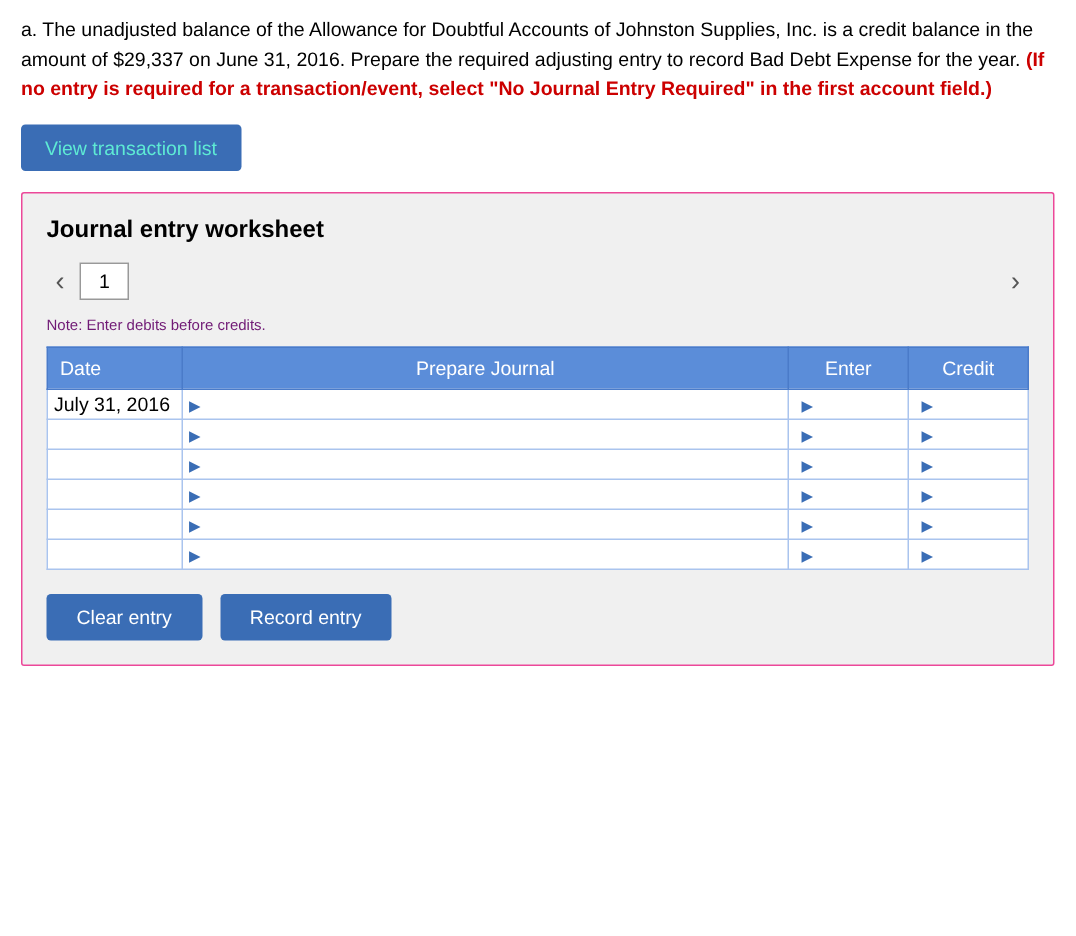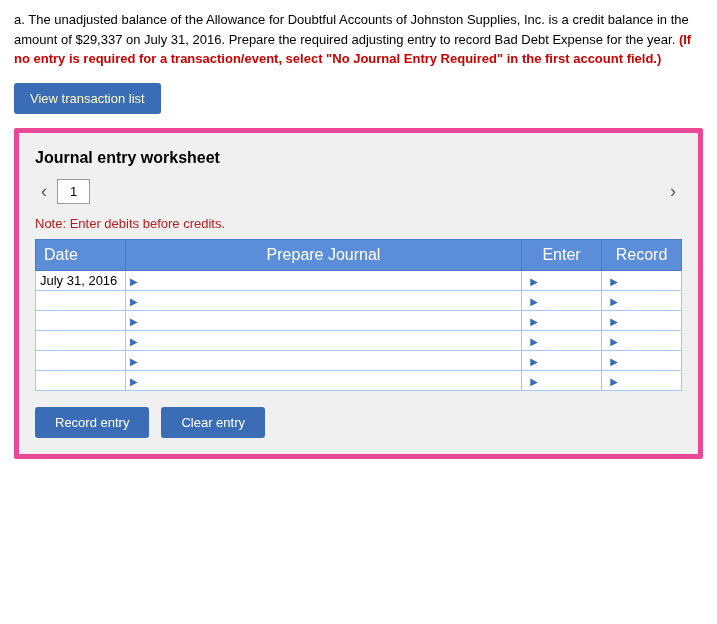--- a/index.html
+++ b/index.html
@@ -21,31 +21,31 @@
       font-size: 13px;
       line-height: 1.5;
       margin-bottom: 14px;
     }
     .red-bold {
       color: #cc0000;
       font-weight: bold;
     }
     .view-transaction-btn {
       background-color: #3a6db5;
-      color: #fef9c3;
+      color: #5eead4;
       border: none;
       padding: 8px 16px;
       font-size: 13px;
       cursor: pointer;
       border-radius: 3px;
       margin-bottom: 14px;
       display: inline-block;
     }
     .worksheet-container {
-      border: 5px solid #ec4899;
+      border: 1px solid #ec4899;
       background: #f0f0f0;
       padding: 16px 16px 16px 16px;
       border-radius: 2px;
     }
     .worksheet-title {
       font-weight: bold;
       font-size: 16px;
       margin-bottom: 12px;
     }
     .nav-row {
@@ -72,40 +72,40 @@
     }
     .instruction-box {
       border: 1px solid #999;
       background: #fff;
       padding: 10px 12px;
       font-size: 13px;
       line-height: 1.5;
       margin-bottom: 10px;
     }
     .note-text {
-      color: #b91c1c;
-      font-size: 13px;
+      color: #701a75;
+      font-size: 10px;
       margin-bottom: 8px;
     }
     .journal-table {
       width: 100%;
       border-collapse: collapse;
       margin-bottom: 16px;
       background: #fff;
     }
     .journal-table thead tr {
       background: #5b8dd9;
       color: #fff;
     }
     .journal-table thead th {
       padding: 6px 8px;
       text-align: center;
       border: 1px solid #4a7bc9;
       font-weight: normal;
-      font-size: 16px;
+      font-size: 13px;
     }
     .journal-table thead th.left {
       text-align: left;
     }
     .journal-table tbody tr {
       height: 16px;
     }
     .journal-table tbody td {
       border: 1px solid #aac4ee;
       padding: 2px 4px;
@@ -154,21 +154,21 @@
       margin-left: auto;
     }
   </style>
 </head>
 <body>
 
 
 
 <div>
   <div class="required-text">
-    <span>a. The unadjusted balance of the Allowance for Doubtful Accounts of Johnston Supplies, Inc. is a credit balance in the amount of $29,337 on July 31, 2016. Prepare the required adjusting entry to record Bad Debt Expense for the year. </span><span class="red-bold">(If no entry is required for a transaction/event, select "No Journal Entry Required" in the first account field.)</span>
+    <span>a. The unadjusted balance of the Allowance for Doubtful Accounts of Johnston Supplies, Inc. is a credit balance in the amount of $29,337 on June 31, 2016. Prepare the required adjusting entry to record Bad Debt Expense for the year. </span><span class="red-bold">(If no entry is required for a transaction/event, select "No Journal Entry Required" in the first account field.)</span>
   </div>
 </div>
 
 <button class="view-transaction-btn">View transaction list</button>
 
 <div class="worksheet-container">
   <div class="worksheet-title">Journal entry worksheet</div>
 
   <div class="nav-row">
     <span class="nav-arrow">‹</span>
@@ -178,21 +178,21 @@
 
 
   <div class="note-text">Note: Enter debits before credits.</div>
 
   <table class="journal-table">
     <thead>
       <tr>
         <th class="left">Date</th>
         <th>Prepare Journal</th>
         <th>Enter</th>
-        <th>Record</th>
+        <th>Credit</th>
       </tr>
     </thead>
     <tbody id="journal-tbody">
     <tr>
           <td class="date-cell">July 31, 2016</td>
           <td class="journal-cell"><span class="col-marker" style="color: rgb(58, 109, 181); font-size: 10px;">▶</span><input type="text" class="cell-input" style="width: calc(100% - 14px);"></td>
           <td class="amount-cell"><span class="col-marker" style="color: rgb(58, 109, 181); font-size: 10px;">▶</span><input type="text" class="cell-input" style="width: calc(100% - 14px);"></td>
           <td class="amount-cell"><span class="col-marker" style="color: rgb(58, 109, 181); font-size: 10px;">▶</span><input type="text" class="cell-input" style="width: calc(100% - 14px);"></td>
         </tr>
         <tr>
@@ -222,19 +222,19 @@
         <tr>
           <td class="date-cell"><input type="text" class="cell-input" style=""></td>
           <td class="journal-cell"><span class="col-marker" style="color: rgb(58, 109, 181); font-size: 10px;">▶</span><input type="text" class="cell-input" style="width: calc(100% - 14px);"></td>
           <td class="amount-cell"><span class="col-marker" style="color: rgb(58, 109, 181); font-size: 10px;">▶</span><input type="text" class="cell-input" style="width: calc(100% - 14px);"></td>
           <td class="amount-cell"><span class="col-marker" style="color: rgb(58, 109, 181); font-size: 10px;">▶</span><input type="text" class="cell-input" style="width: calc(100% - 14px);"></td>
         </tr>
       </tbody>
   </table>
 
   <div class="buttons-row">
+    <button class="btn-action">Clear entry</button>
     <button class="btn-action">Record entry</button>
-    <button class="btn-action">Clear entry</button>
   </div>
 </div>
 
 
 
 
 </body></html>

